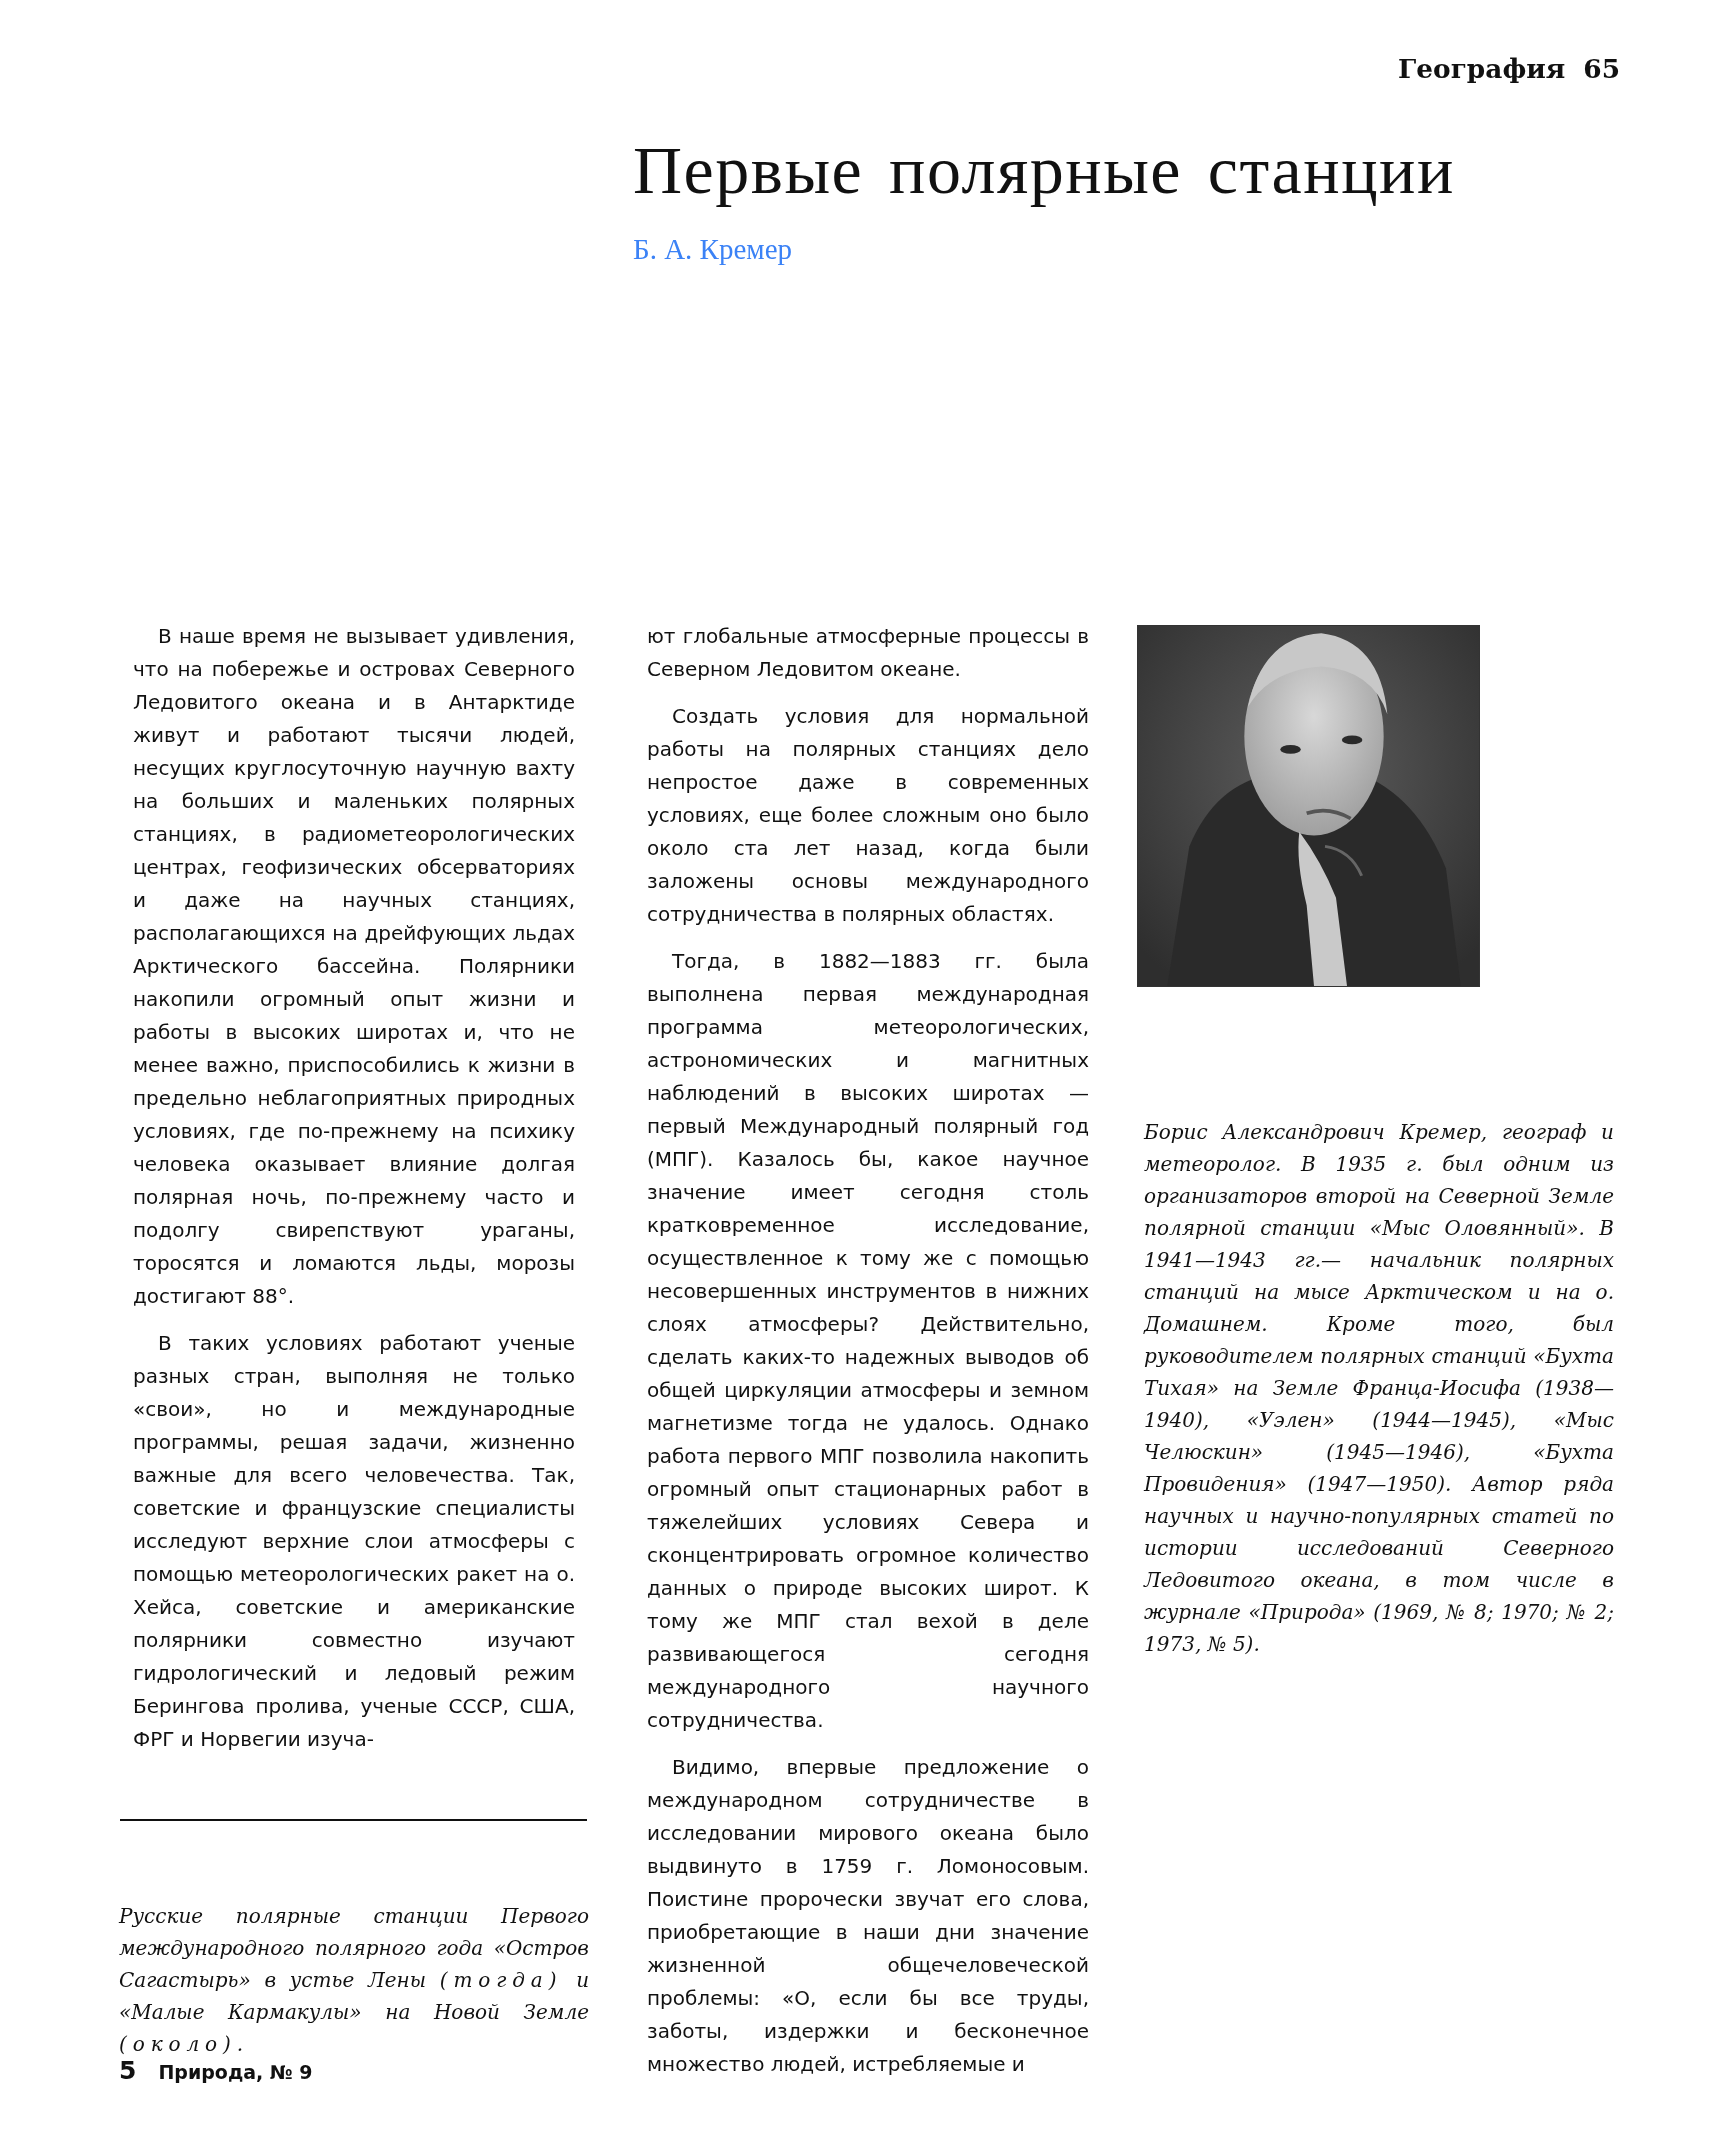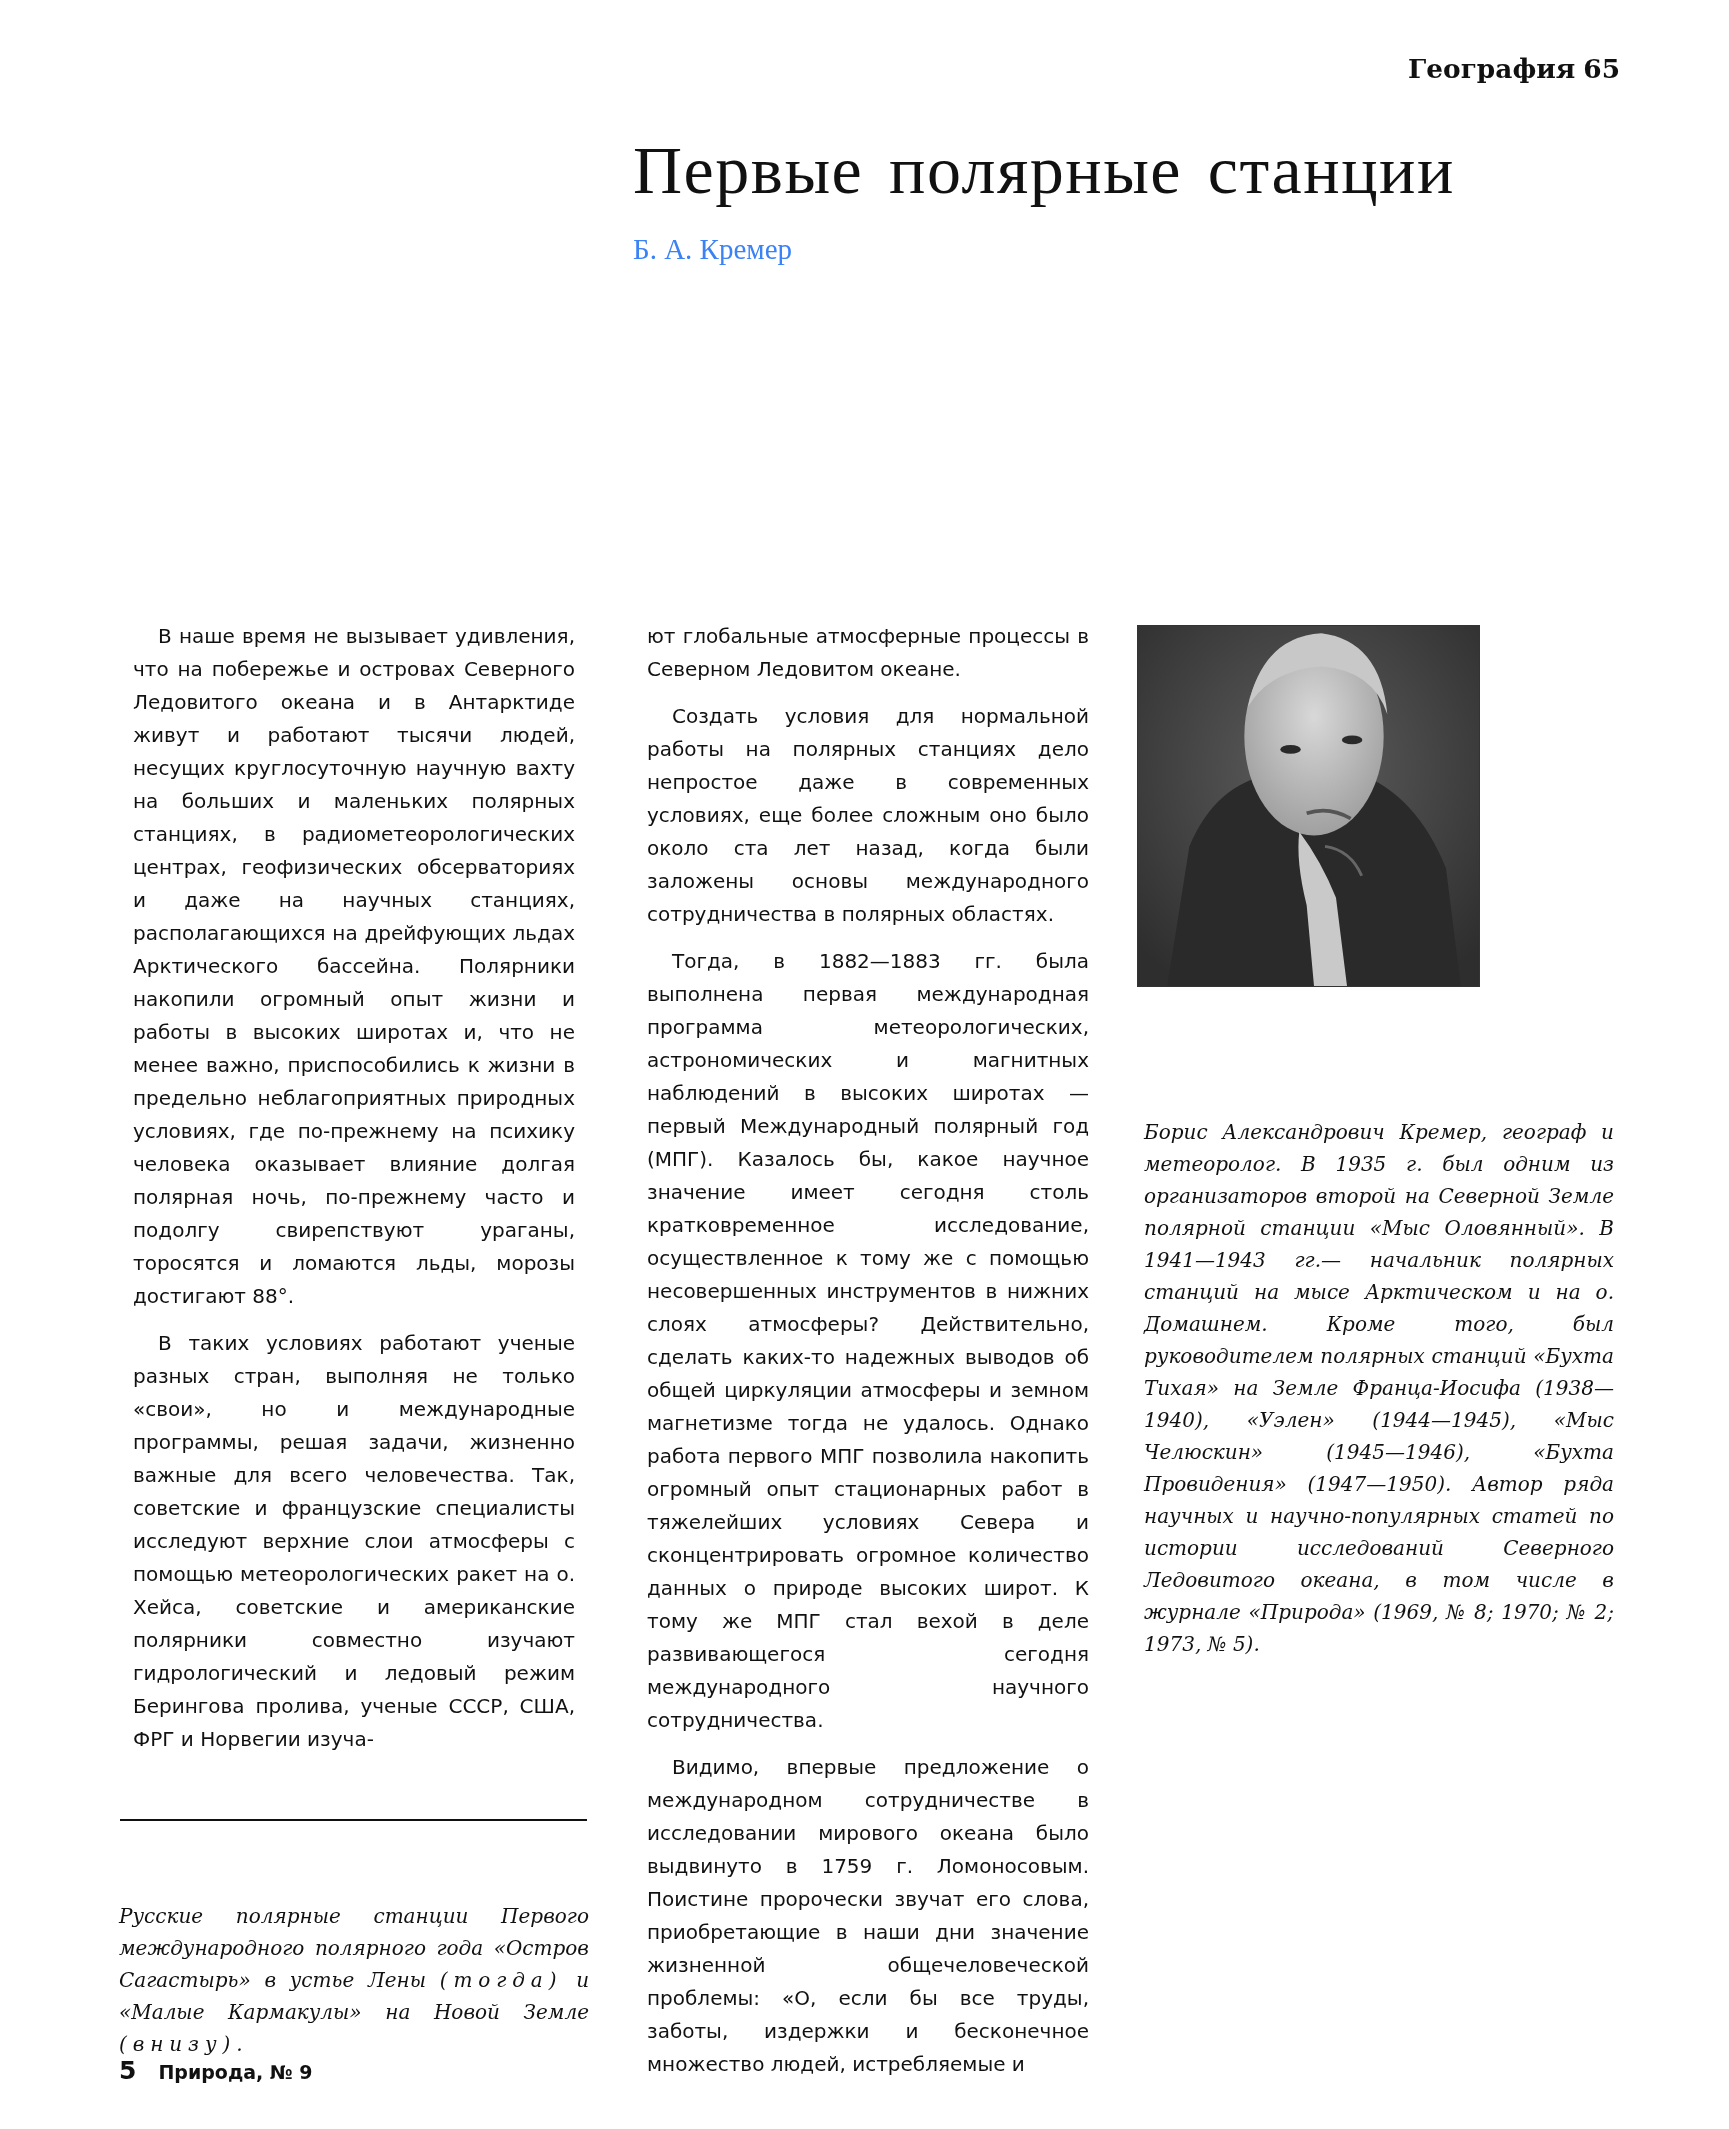--- a/index.html
+++ b/index.html
@@ -1,18 +1,18 @@
 <!DOCTYPE html>
 <html style="font-size:11.7px"><head>
 <meta charset="utf-8">
 <style>
   html, body { margin: 0; padding: 0; background: #ffffff; }
   body { width: 1730px; height: 2129px; position: relative; overflow: hidden; color: #111; }
 
-  .running-head { position: absolute; top: 53px; right: 110px; font-family: "DejaVu Serif", serif; font-weight: bold; font-size: 26.4px; color: #111; display: flex; gap: 8px; }
+  .running-head { position: absolute; top: 53px; right: 110px; font-family: "DejaVu Serif", serif; font-weight: bold; font-size: 26.4px; color: #111; display: flex; gap: 18px; }
   .title { position: absolute; top: 131px; left: 633px; font-family: "Liberation Serif", serif; font-size: 68px; font-weight: normal; letter-spacing: 1.5px; margin: 0; color: #111; word-spacing: 7.3px; }
   .author { position: absolute; top: 233px; left: 633px; font-family: "Liberation Serif", serif; font-size: 29px; color: #3b82f6; }
 
   .col { position: absolute; font-family: "DejaVu Sans", sans-serif; font-size: 20px; line-height: 33px; text-align: justify; color: #111; }
   .col p { margin: 14px; text-indent: 25px; }
   .col p.cont { text-indent: 0; }
   .col-1 { top: 606px; left: 119px; width: 470px; }
   .col-2 { top: 606px; left: 633px; width: 470px; }
 
   .rule { position: absolute; top: 1819px; left: 120px; width: 467px; height: 2.2px; background: #111; }
@@ -77,20 +77,20 @@
 </div>
 
 <div class="caption caption-2">Борис Александрович Кремер, географ и метеоролог. В 1935 г. был одним из организаторов второй на Северной Земле полярной станции «Мыс Оловянный». В 1941—1943 гг.— начальник полярных станций на мысе Арктическом и на о. Домашнем. Кроме того, был руководителем полярных станций «Бухта Тихая» на Земле Франца-Иосифа (1938—1940), «Уэлен» (1944—1945), «Мыс Челюскин» (1945—1946), «Бухта Провидения» (1947—1950). Автор ряда научных и научно-популярных статей по истории исследований Северного Ледовитого океана, в том числе в журнале «Природа» (1969, № 8; 1970; № 2; 1973, № 5).</div>
 
 <div class="rule"></div>
 
 <div class="caption caption-1">
   <span>Русские полярные станции Первого международного полярного года «Остров Сагастырь» в устье Лены</span>
   <span class="spaced">(тогда)</span>
   <span>и «Малые Кармакулы» на Новой Земле</span>
-  <span class="spaced">(внизу)</span><span>.</span>
+  <span class="spaced">(около)</span><span>.</span>
 </div>
 
 <div class="footer">
   <span class="num">5</span>
   <span>Природа, № 9</span>
 </div>
 
 
 </body></html>

